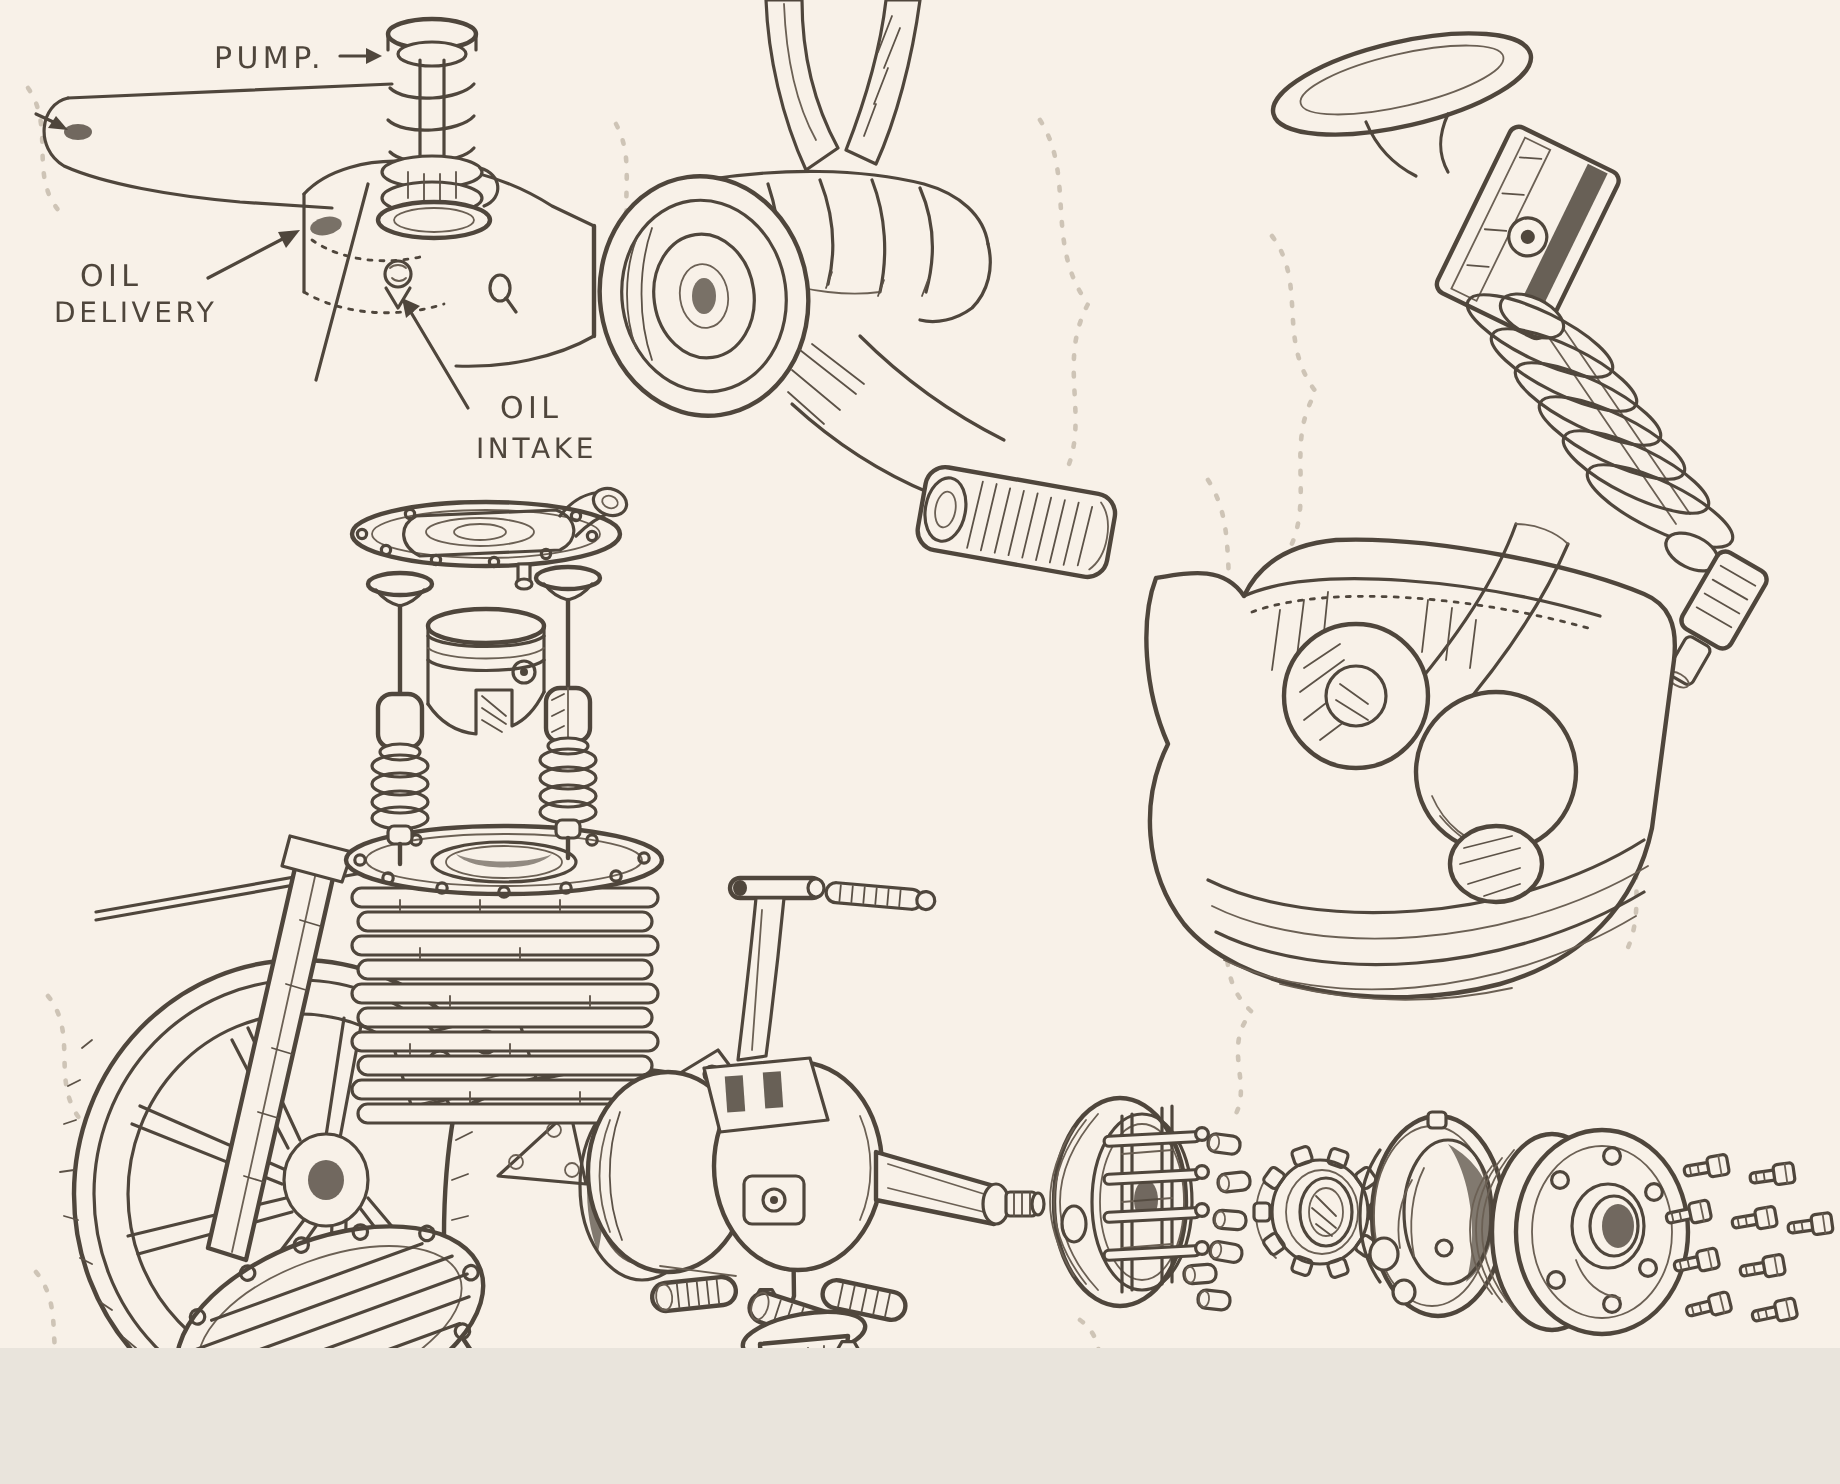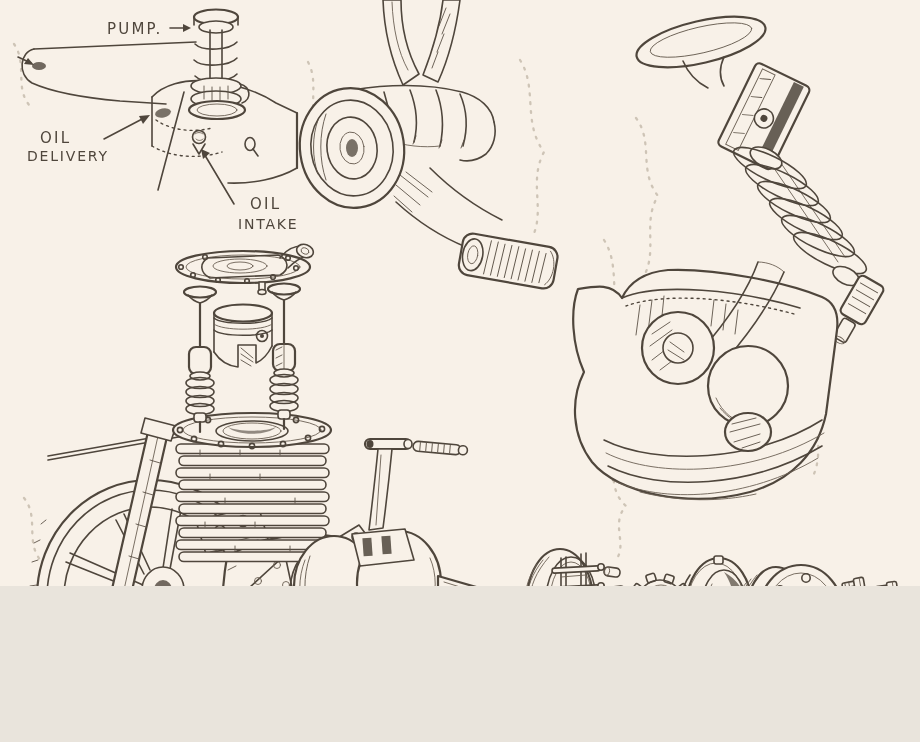--- a/index.html
+++ b/index.html
@@ -1,16 +1,16 @@
 <!DOCTYPE html>
 <html><head>
 <meta charset="utf-8">
 <style>
   html,body{margin:0;padding:0;background:#e9e4dc;}
-  .stage{position:relative;width:920px;height:586px;background:#f8f1e8;overflow:hidden;}
+  .stage{position:relative;width:920px;height:674px;background:#f8f1e8;overflow:hidden;}
   svg{position:absolute;inset:0;display:block;}
   .ln  {fill:none;stroke:#4f463c;stroke-width:1.6;stroke-linecap:round;stroke-linejoin:round;}
   .ln2 {fill:none;stroke:#4f463c;stroke-width:2.2;stroke-linecap:round;stroke-linejoin:round;}
   .lnf {fill:#f8f1e8;stroke:#4f463c;stroke-width:1.6;stroke-linecap:round;stroke-linejoin:round;}
   .lnf2{fill:#f8f1e8;stroke:#4f463c;stroke-width:2.2;stroke-linecap:round;stroke-linejoin:round;}
   .thin{fill:none;stroke:#6b6054;stroke-width:.9;stroke-linecap:round;}
   .hx  {fill:none;stroke:#5c5247;stroke-width:.9;stroke-linecap:round;}
   .dk  {fill:#4f463c;stroke:none;}
   .dash{fill:none;stroke:#4f463c;stroke-width:1.4;stroke-dasharray:2 4;stroke-linecap:round;}
   .spk {fill:none;stroke:#9b8d7b;stroke-width:2.3;stroke-dasharray:1.8 7;stroke-linecap:round;opacity:.45;}

